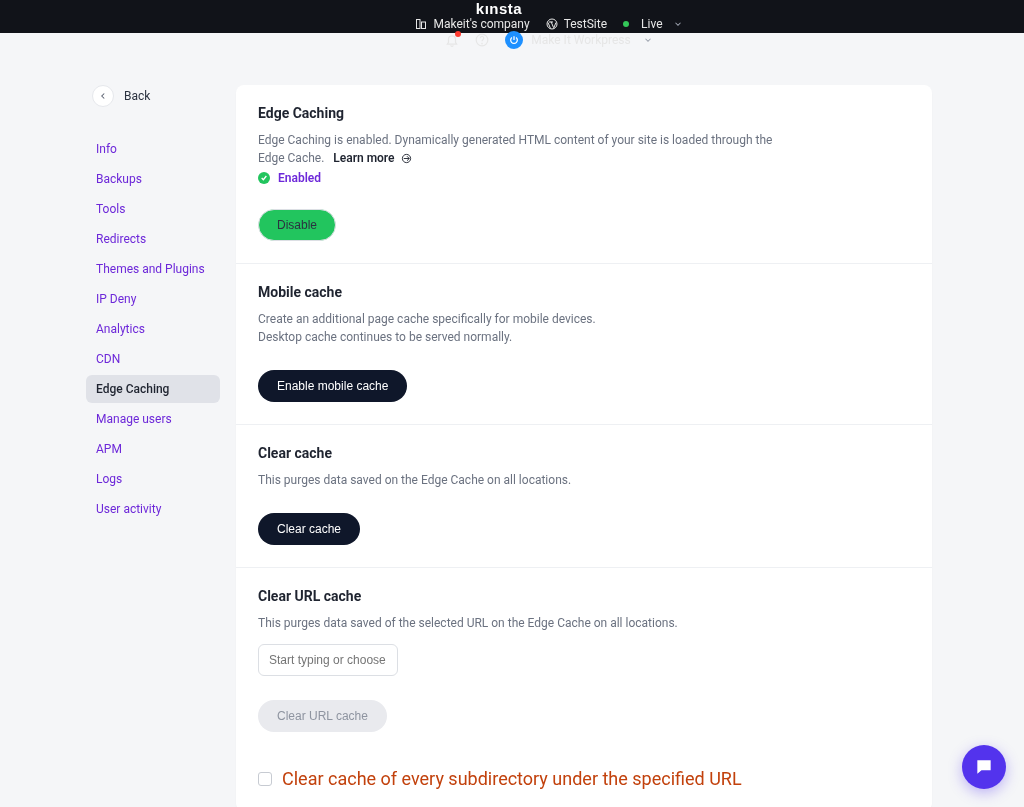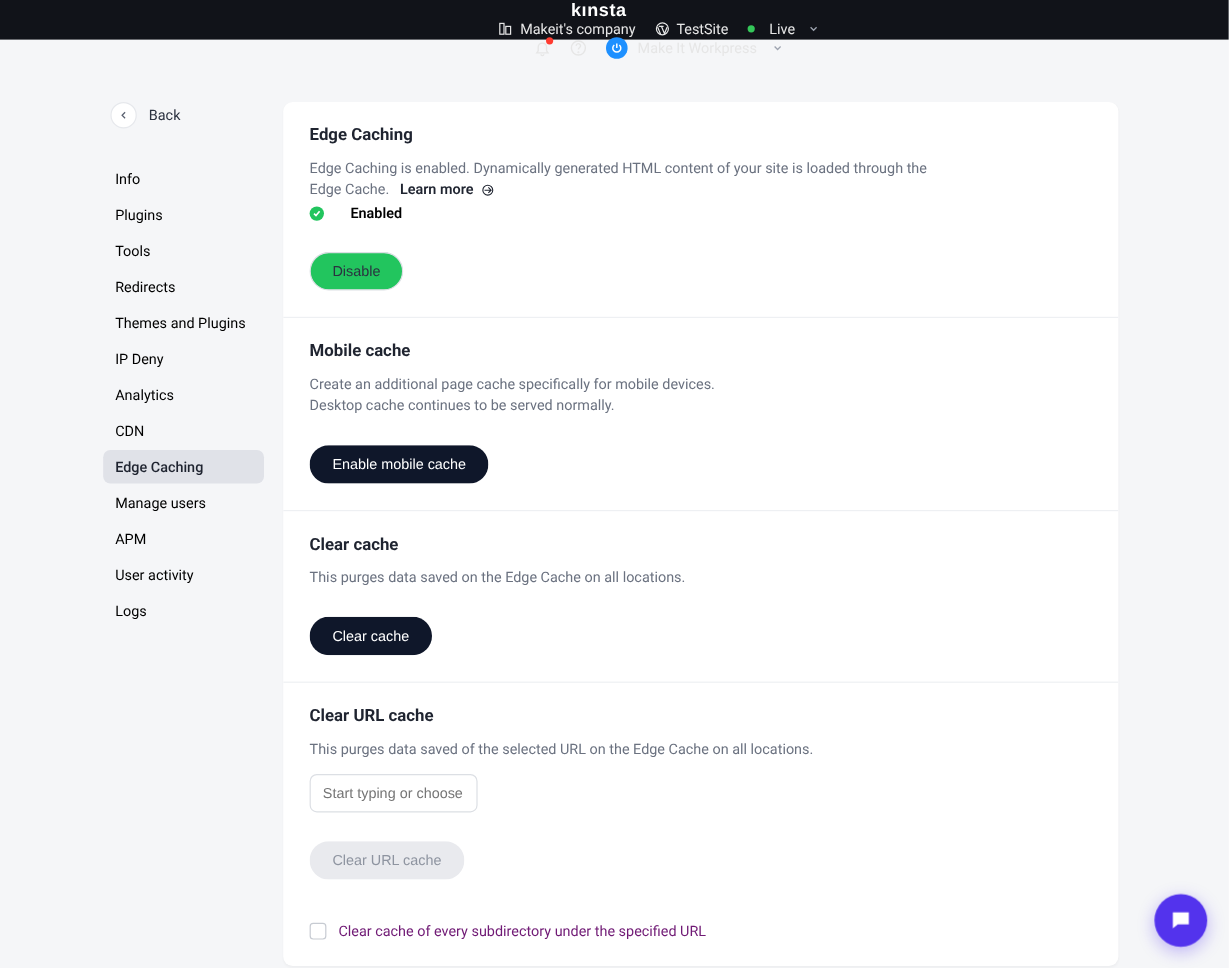--- a/index.html
+++ b/index.html
@@ -48,21 +48,21 @@
   .sidebar { width: 236px; padding: 0 14px 0 92px; }
   .back-row { display: flex; align-items: center; gap: 10px; margin-bottom: 28px; }
   .back-btn {
     width: 22px; height: 22px; border-radius: 50%; background: #fff; border: 1px solid #e6e8ec;
     display: inline-flex; align-items: center; justify-content: center; font-size: 12px; color: #5a6170;
   }
   .back-label { font-size: 12px; color: #2b3240; }
 
   .nav { list-style: none; margin-left: -6px; }
   .nav li {
-    padding: 7px 10px; font-size: 12px; color: #000000; border-radius: 6px; margin-bottom: 2px;
+    padding: 7px 10px; font-size: 12px; color: #6d28d9; border-radius: 6px; margin-bottom: 2px;
     white-space: nowrap; cursor: pointer;
   }
   .nav li.active { background: #e0e2e8; color: #1f2430; font-weight: 500; width: 134px; }
 
   .main {
     flex: 1;
     background: #fff;
     border-radius: 8px;
     margin: 0 92px 0 0;
     box-shadow: 0 1px 2px rgba(0,0,0,0.03);
@@ -70,37 +70,37 @@
   }
   .section {
     padding: 20px 22px 22px 22px;
     border-bottom: 1px solid #eef0f3;
   }
   .section:last-child { border-bottom: none; }
   .section h2 { font-size: 14px; font-weight: 700; margin-bottom: 10px; }
   .row { display: flex; justify-content: space-between; align-items: flex-start; gap: 24px; flex-direction: column; }
   .desc { color: #6b7280; font-size: 12px; line-height: 1.5; max-width: 520px; }
   .desc .learn { color: #1f2430; font-weight: 600; }
-  .status { margin-top: 4px; display: inline-flex; align-items: center; gap: 22px; font-size: 12px; color: #000000; font-weight: 600; text-align: center; }
+  .status { margin-top: 4px; display: inline-flex; align-items: center; gap: 8px; font-size: 12px; color: #6d28d9; font-weight: 600; text-align: center; }
   .check { width: 12px; height: 12px; border-radius: 50%; background: #22c55e; display: inline-flex; align-items: center; justify-content: center; }
 
   .btn {
     border-radius: 18px; padding: 8px 18px; font-size: 12px; font-weight: 500; cursor: pointer; white-space: nowrap;
     border: 1px solid transparent; display: inline-flex; align-items: center;
   }
   .btn.outline { background: #22c55e; border-color: #dcdfe4; color: #2b3240; }
   .btn.primary { background: #0f172a; color: #fff; }
   .btn.disabled { background: #e9eaee; color: #8e94a0; cursor: default; }
 
   .url-input {
     margin-top: 12px; border: 1px solid #dcdfe4; border-radius: 6px; padding: 8px 10px;
     font-size: 12px; color: #8e94a0; width: 140px; background: #fff;
   }
 
-  .check-row { display: flex; align-items: center; gap: 10px; margin-top: 36px; font-size: 12px; color: #701a75; }
+  .check-row { display: flex; align-items: center; gap: 10px; margin-top: 36px; font-size: 18px; color: #c2410c; }
   .cbox { width: 14px; height: 14px; border: 1.3px solid #c7cbd2; border-radius: 3px; background: #fff; }
 
   
   .chat {
     position: fixed; right: 18px; bottom: 18px; width: 44px; height: 44px; border-radius: 50%;
     background: #5333ed; display: flex; align-items: center; justify-content: center;
     box-shadow: 0 4px 14px rgba(83,51,237,0.35);
   }
 
   svg { display: block; }
@@ -176,32 +176,32 @@
     <div class="back-row">
       <span class="back-btn">
         <svg width="10" height="10" viewBox="0 0 24 24" fill="none" stroke="#5a6170" stroke-width="2.5">
             <path d="M15 6l-6 6 6 6"></path>
           </svg>
       </span>
       <span class="back-label">Back</span>
     </div>
     <ul class="nav" id="nav">
         <li>Info</li>
-        <li>Plugins</li>
+        <li>Backups</li>
         <li>Tools</li>
         <li>Redirects</li>
         <li>Themes and Plugins</li>
         <li>IP Deny</li>
         <li>Analytics</li>
         <li>CDN</li>
         <li class="active">Edge Caching</li>
         <li>Manage users</li>
         <li>APM</li>
+        <li>Logs</li>
         <li>User activity</li>
-        <li>Logs</li>
       </ul>
   </div>
 
   <div class="main">
 
     <div class="section">
       <h2>Edge Caching</h2>
       <div class="row">
         <div>
           <div class="desc">

